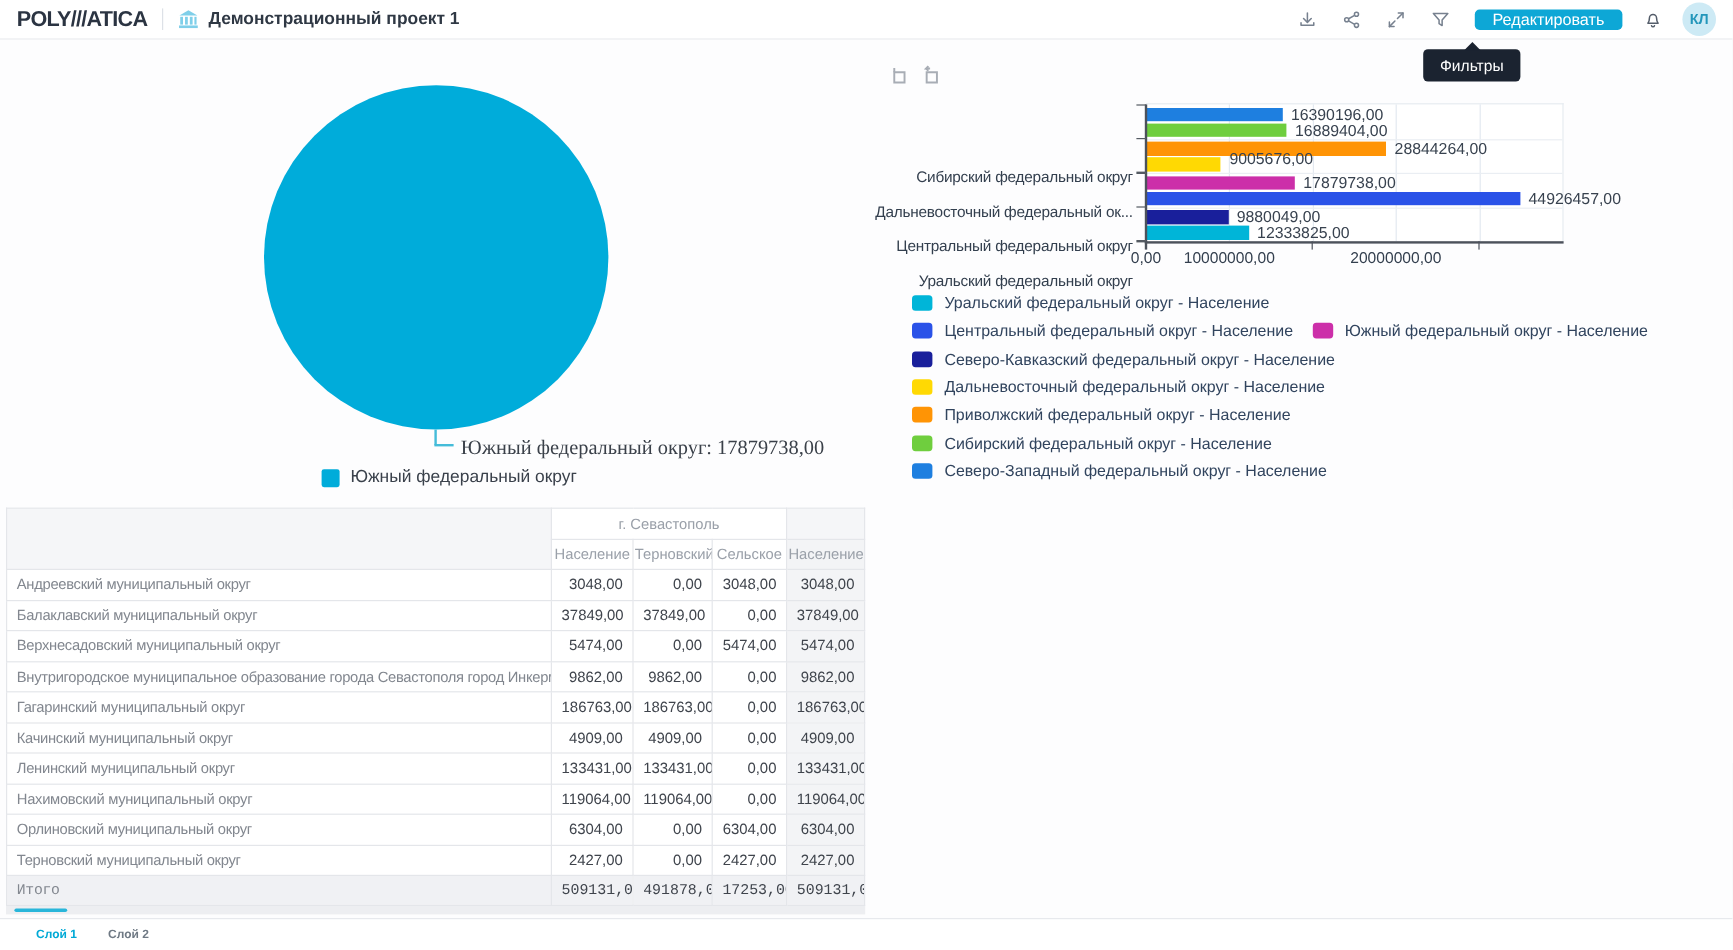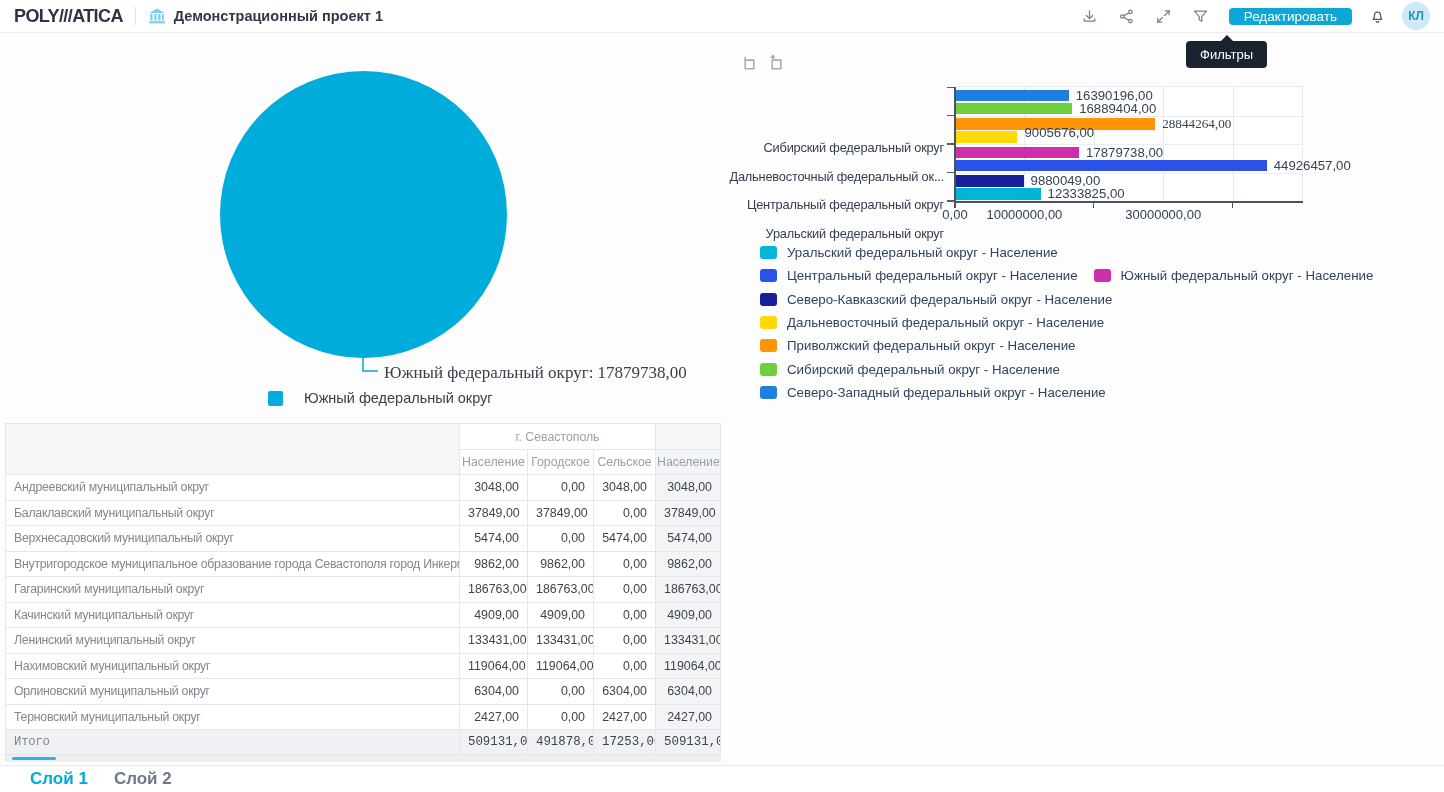--- a/index.html
+++ b/index.html
@@ -20,21 +20,21 @@
 
   
   .tooltip{position:absolute;left:1186px;top:41px;background:#1b2330;color:#fff;font-size:13px;padding:6px 14px;border-radius:4px;z-index:6;white-space:nowrap;}
   .tooltip::before{content:"";position:absolute;top:-6px;left:50%;margin-left:-7px;border-left:7px solid transparent;border-right:7px solid transparent;border-bottom:7px solid #1b2330;}
 
   
   .pie{position:absolute;left:220px;top:71px;width:287px;height:287px;border-radius:50%;background:#00acda;}
   .callout-v{position:absolute;left:362px;top:358px;width:1.5px;height:13px;background:#45bcd9;}
   .callout-h{position:absolute;left:362px;top:370px;width:16px;height:1.5px;background:#45bcd9;}
   .callout-label{position:absolute;left:384px;top:363px;font-size:17px;color:#3a4049;white-space:nowrap;font-family:Liberation Serif, serif;}
-  .pie-legend{position:absolute;left:268px;top:390px;display:flex;align-items:center;cursor:pointer;gap:12px;}
+  .pie-legend{position:absolute;left:268px;top:390px;display:flex;align-items:center;cursor:pointer;}
   .pie-swatch{width:15px;height:15px;background:#00acda;border-radius:2px;margin-right:9px;}
   .pie-legend-label{font-size:14.5px;color:#3a414b;white-space:nowrap;}
 
   
   .rpanel{position:absolute;left:730px;top:33px;width:714px;height:732px;}
   .tools{position:absolute;left:10px;top:21px;display:flex;gap:8px;color:#a8adb5;}
   .tools .ticon{cursor:pointer;display:flex;}
   .ylabels{position:absolute;left:0;top:53px;width:214px;height:114px;}
   .cat{position:absolute;right:0;font-size:12.8px;color:#333f4e;white-space:nowrap;letter-spacing:-0.2px;height:16px;line-height:16px;margin-top:48px;}
   .plot{position:absolute;left:225px;top:53px;width:347px;height:114px;border-top:1px solid #e7ebf1;border-right:1px solid #e7ebf1;background:#fff;}
@@ -68,21 +68,21 @@
   .tbl td.shade{background:#f3f4f6;}
   .tbl tr.total{height:24.5px;}
   .tbl tr.total td{background:#f0f1f4;font-family:Liberation Mono, monospace;}
 
   
   .hscroll{position:absolute;left:5px;top:755px;width:716px;height:7px;background:#edeef1;}
   .hthumb{position:absolute;left:7px;top:2px;width:44px;height:3px;background:#29b6da;border-radius:2px;cursor:pointer;}
 
   
   .footer{position:absolute;left:0;bottom:0;width:100%;height:27px;background:#fff;border-top:1px solid #e7e9ed;display:flex;align-items:center;padding-left:30px;gap:26px;box-sizing:border-box;}
-  .tab{font-size:17px;font-weight:600;color:#6f7984;cursor:pointer;white-space:nowrap;}
+  .tab{font-size:10px;font-weight:600;color:#6f7984;cursor:pointer;white-space:nowrap;}
   .tab.active{color:#00a9d6;}
 </style>
 </head>
 <body>
 
 <div class="app">
 
   <div class="hdr">
     <div class="logo">POLY///ATICA</div>
     <div class="hdr-div"></div>
@@ -182,21 +182,21 @@
         <div class="vgrid" style="left: 60%;"></div>
         <div class="vgrid" style="left: 80%;"></div>
         <div class="hgrid" style="top: 28.5px;"></div>
         <div class="hgrid" style="top: 57px;"></div>
         <div class="hgrid" style="top: 85.5px;"></div>
         <div class="bar" style="top: 2.5px; width: 32.7804%; background: rgb(30, 127, 224);"></div>
         <div class="bar-val" style="top: 2.5px; left: calc(32.7804% + 7px);">16390196,00</div>
         <div class="bar" style="top: 15.5px; width: 33.7788%; background: rgb(111, 206, 62);"></div>
         <div class="bar-val" style="top: 15.5px; left: calc(33.7788% + 7px);">16889404,00</div>
         <div class="bar" style="top: 31px; width: 57.6885%; background: rgb(255, 148, 5);"></div>
-        <div class="bar-val" style="top: 31px; left: calc(57.6885% + 7px); font-family: Liberation Serif, serif;">28844264,00</div>
+        <div class="bar-val" style="top: 31px; left: calc(57.6885% + 7px);">28844264,00</div>
         <div class="bar" style="top: 44px; width: 18.0114%; background: rgb(255, 217, 3);"></div>
         <div class="bar-val" style="top: 40px; left: calc(18.0114% + 7px);">9005676,00</div>
         <div class="bar" style="top: 59.5px; width: 35.7595%; background: rgb(204, 47, 169);"></div>
         <div class="bar-val" style="top: 59.5px; left: calc(35.7595% + 7px);">17879738,00</div>
         <div class="bar" style="top: 72.5px; width: 89.8529%; background: rgb(42, 82, 232);"></div>
         <div class="bar-val" style="top: 72.5px; left: calc(89.8529% + 7px);">44926457,00</div>
         <div class="bar" style="top: 88px; width: 19.7601%; background: rgb(25, 31, 155);"></div>
         <div class="bar-val" style="top: 88px; left: calc(19.7601% + 7px);">9880049,00</div>
         <div class="bar" style="top: 101px; width: 24.6676%; background: rgb(0, 181, 216);"></div>
         <div class="bar-val" style="top: 101px; left: calc(24.6676% + 7px);">12333825,00</div>
@@ -206,21 +206,21 @@
         <div class="ybracket" style="top: 84.9px;"></div>
         <div class="ybracket" style="top: 113.4px;"></div>
         <div class="xtick" style="left: calc(0% - 1px);"></div>
         <div class="xtick" style="left: calc(40% - 1px);"></div>
         <div class="xtick" style="left: calc(80% - 1px);"></div>
       </div>
 
     <div class="xlabels">
         <div class="xlab" style="left: 0%;">0,00</div>
         <div class="xlab" style="left: 20%;">10000000,00</div>
-        <div class="xlab" style="left: 60%;">30000000,00</div>
+        <div class="xlab" style="left: 60%;">20000000,00</div>
       </div>
 
     <div class="blegend">
         <div class="lrow">
           <div class="litem">
             <div class="lswatch" style="background: rgb(0, 181, 216);"></div>
             <div class="ltext">Уральский федеральный округ - Население</div>
           </div>
         </div>
         <div class="lrow">
@@ -275,21 +275,21 @@
         <col style="width:65px">
     </colgroup>
     <thead>
       <tr class="th-group">
         <th class="th-corner" rowspan="2"></th>
         <th colspan="3">г. Севастополь</th>
         <th class="th-corner"></th>
       </tr>
       <tr class="th-sub">
         <th>Население</th>
-        <th>Городское</th>
+        <th>Терновский</th>
         <th>Сельское</th>
         <th class="th-shade">Население</th>
       </tr>
     </thead>
     <tbody>
         <tr>
           <td class="name">Андреевский муниципальный округ</td>
           <td class="num">3048,00</td>
           <td class="num">0,00</td>
           <td class="num">3048,00</td>

